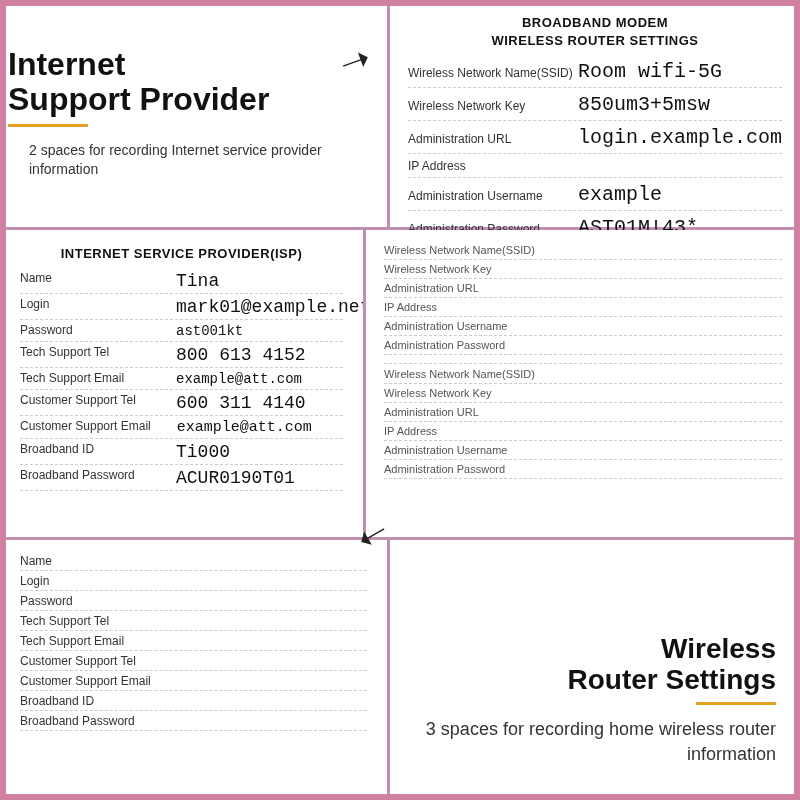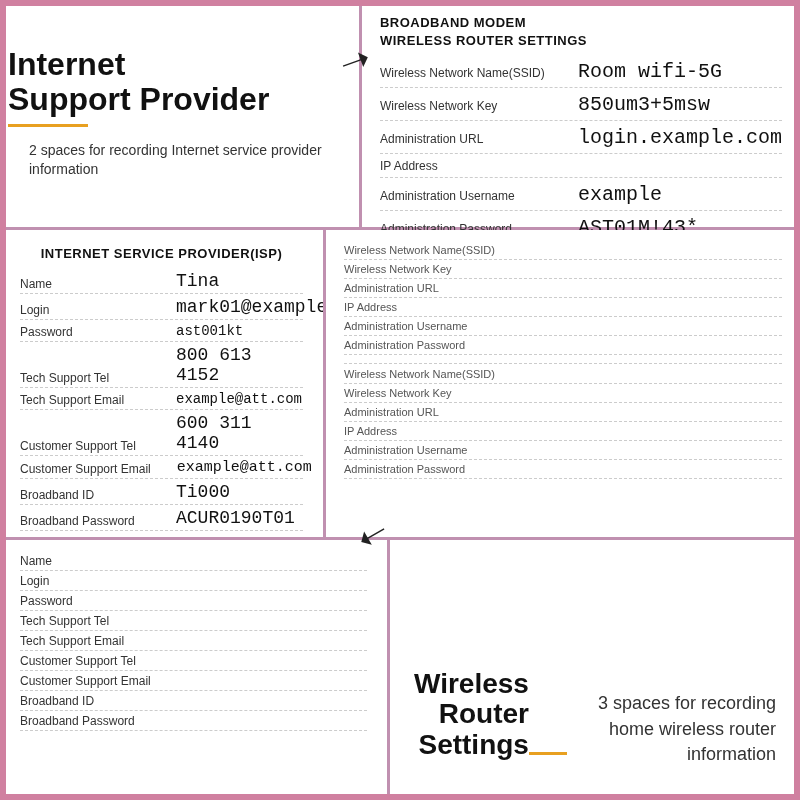--- a/index.html
+++ b/index.html
@@ -61,21 +61,21 @@
     }
 
     
     .right-modem {
       flex: 1;
       background: #fff;
       padding: 14px 18px;
     }
 
     .right-modem .section-header {
-      text-align: left;
+      text-align: center;
       font-weight: 700;
       font-size: 13px;
       letter-spacing: 0.5px;
       color: #111;
       margin-bottom: 10px;
       line-height: 1.4;
     }
 
     .modem-row {
       display: flex;
@@ -94,52 +94,51 @@
 
     .modem-value {
       font-size: 18px;
       font-family: 'Courier New', monospace;
       color: #111;
       font-weight: 400;
     }
 
     .modem-value.large {
       font-size: 20px;
-      margin-left: 28px;
     }
 
     
     .middle-section {
       display: flex;
       width: 100%;
       height: 310px;
       border-bottom: 3px solid #c090b0;
     }
 
     
     .isp-form {
-      width: 326px;
+      width: 366px;
       background: #fff;
       padding: 16px 20px;
       border-right: 3px solid #c090b0;
       overflow: hidden;
     }
 
     .isp-form .form-header {
       font-size: 13px;
       font-weight: 700;
       text-align: center;
       letter-spacing: 0.5px;
       margin-bottom: 10px;
       color: #111;
     }
 
     .form-row {
       display: flex;
-      align-items: flex-end;
+      align-items: flex-start;
       margin-bottom: 3px;
       border-bottom: 1px dashed #ccc;
       padding-bottom: 2px;
     }
 
     .form-label {
       font-size: 12px;
       color: #333;
       min-width: 130px;
       flex-shrink: 0;
@@ -203,21 +202,21 @@
       border-right: 3px solid #c090b0;
       overflow: hidden;
     }
 
     
     .wireless-intro {
       flex: 1;
       background: #fff;
       padding: 30px 24px;
       display: flex;
-      flex-direction: row;
+      flex-direction: column;
       justify-content: flex-end;
       align-items: flex-end;
       text-align: right;
     }
 
     .wireless-intro h2 {
       font-size: 28px;
       font-weight: 900;
       line-height: 1.1;
       color: #111;

